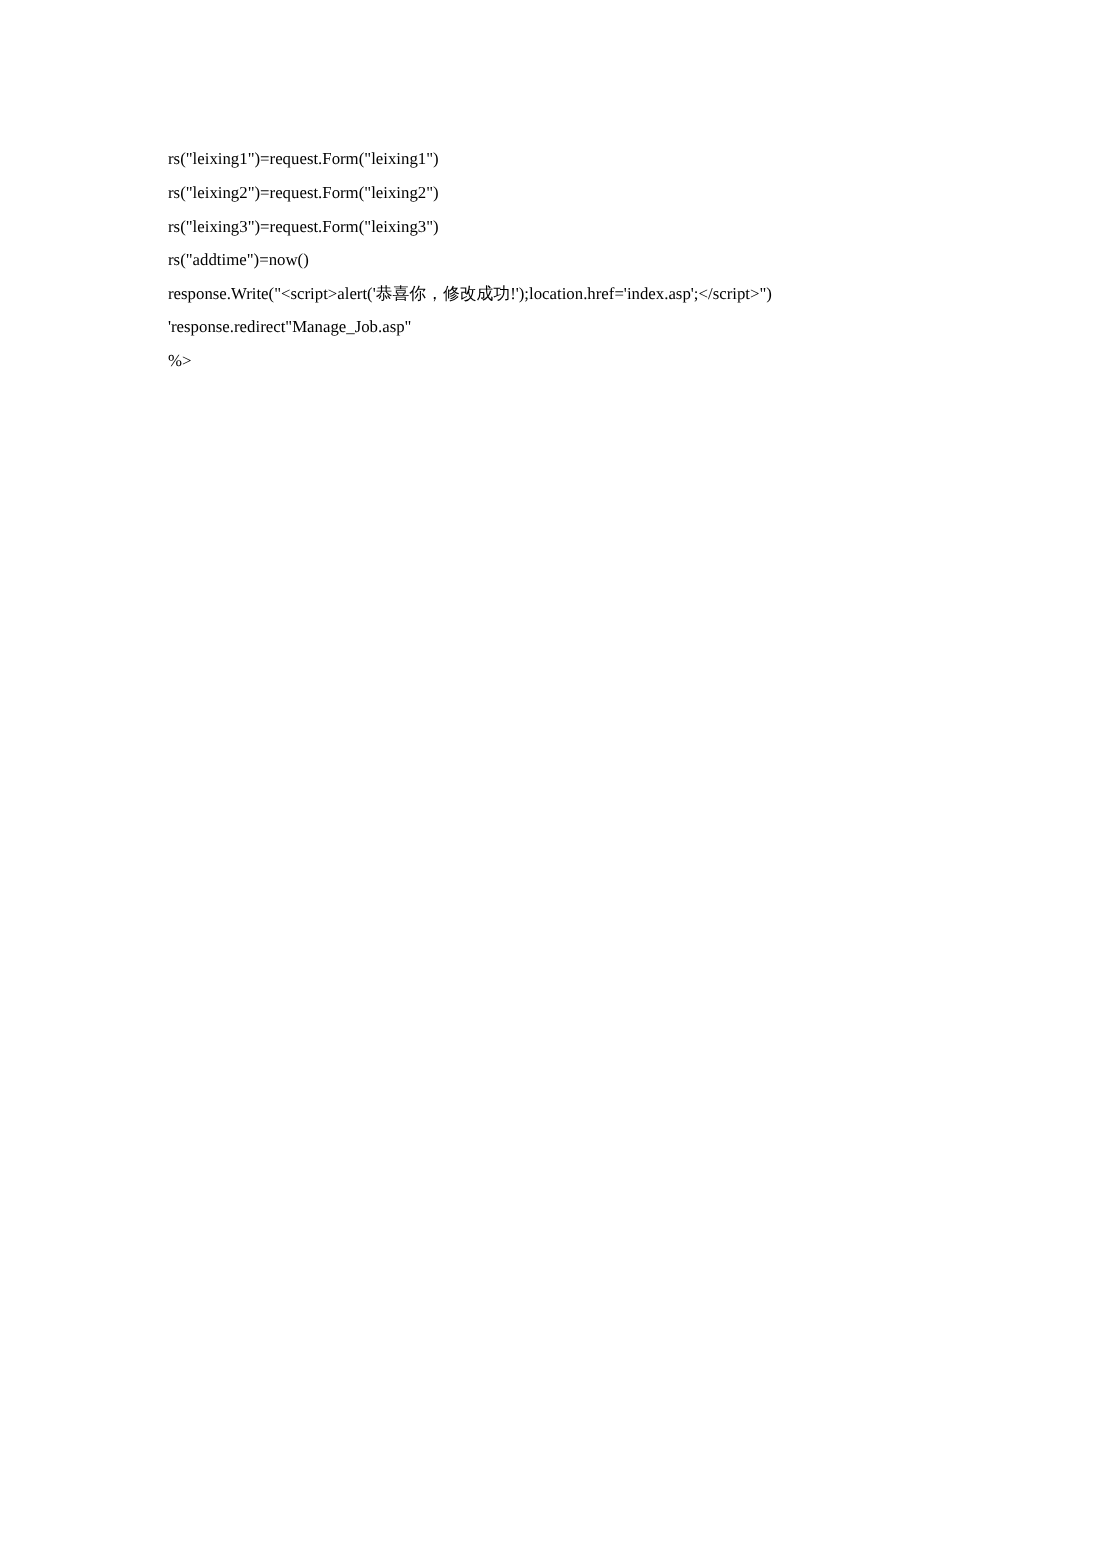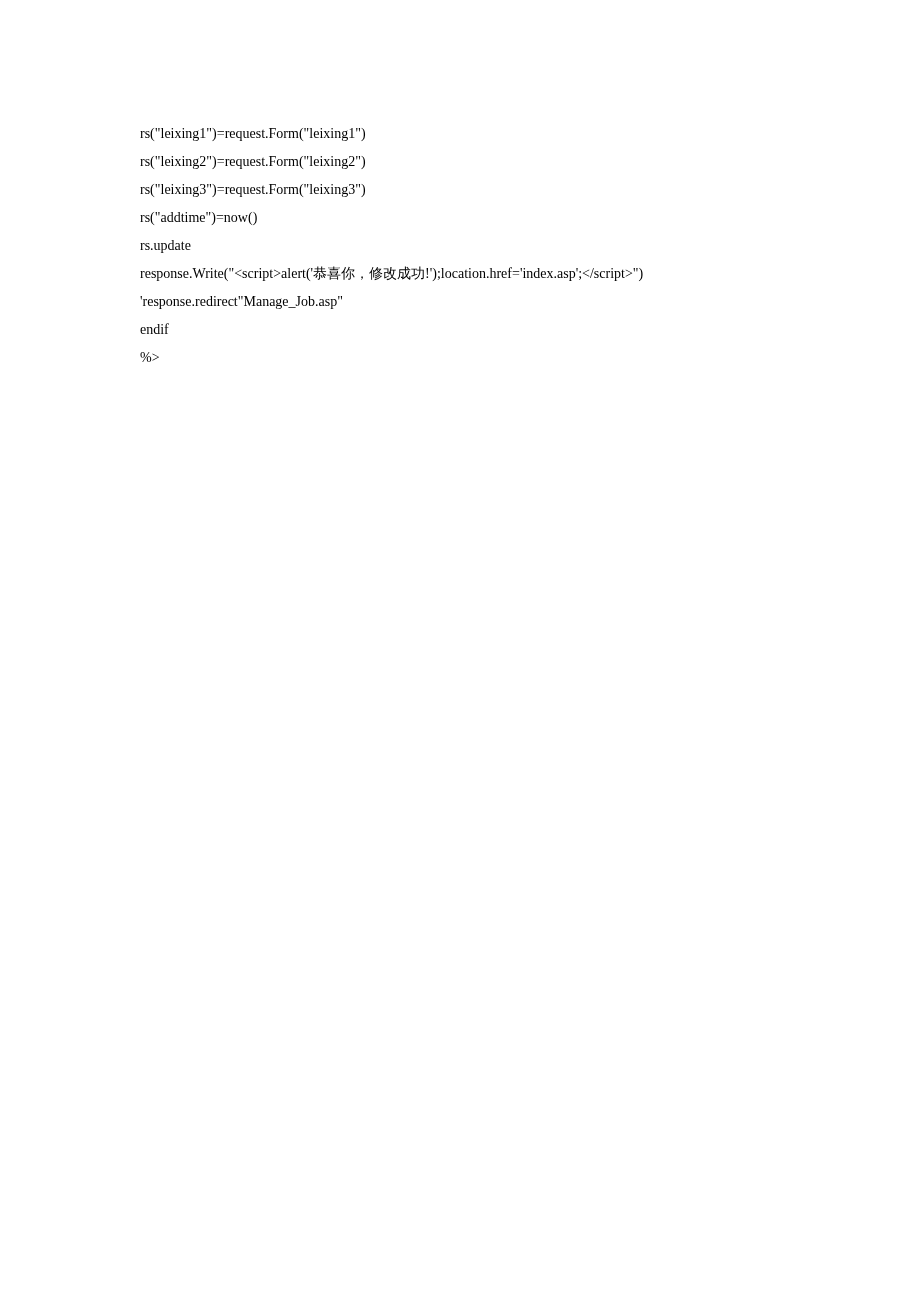--- a/index.html
+++ b/index.html
@@ -22,18 +22,16 @@
     }
   </style>
 </head>
 <body>
 
 <div class="page">
   <div class="code-line">rs("leixing1")=request.Form("leixing1")</div>
   <div class="code-line">rs("leixing2")=request.Form("leixing2")</div>
   <div class="code-line">rs("leixing3")=request.Form("leixing3")</div>
   <div class="code-line">rs("addtime")=now()</div>
-  <div class="code-line">rs.update</div>
   <div class="code-line">response.Write("&lt;script&gt;alert('恭喜你，修改成功!');location.href='index.asp';&lt;/script&gt;")</div>
   <div class="code-line">'response.redirect"Manage_Job.asp"</div>
-  <div class="code-line">endif</div>
   <div class="code-line">%&gt;</div>
 </div>
 
 </body></html>

